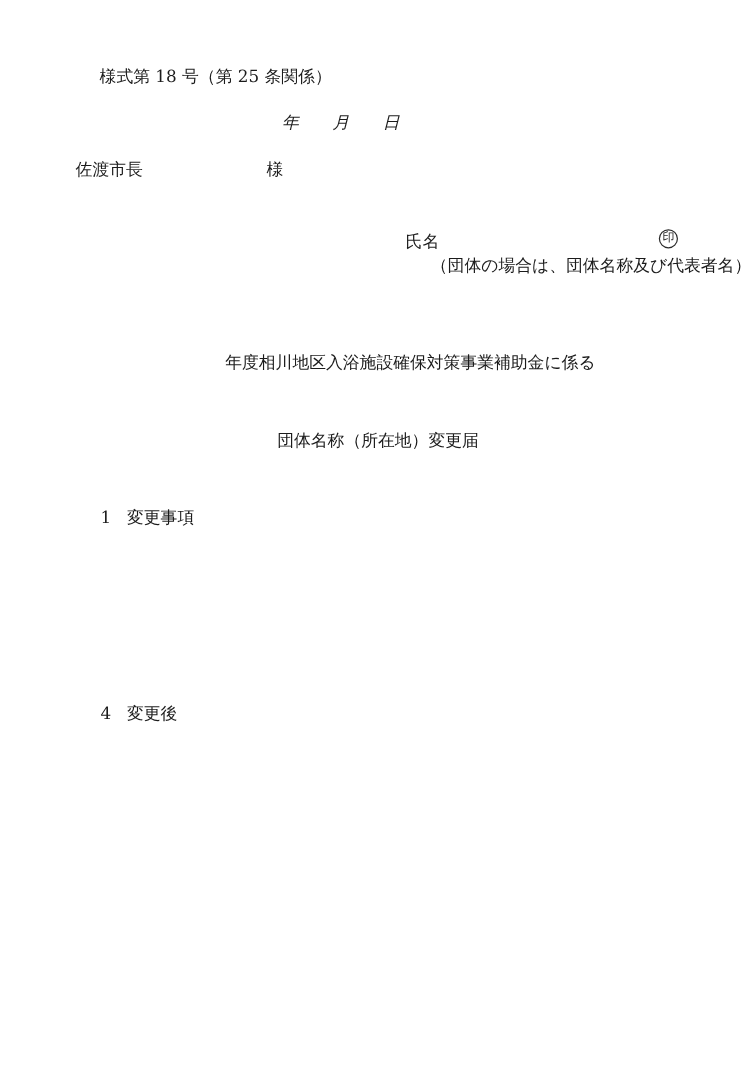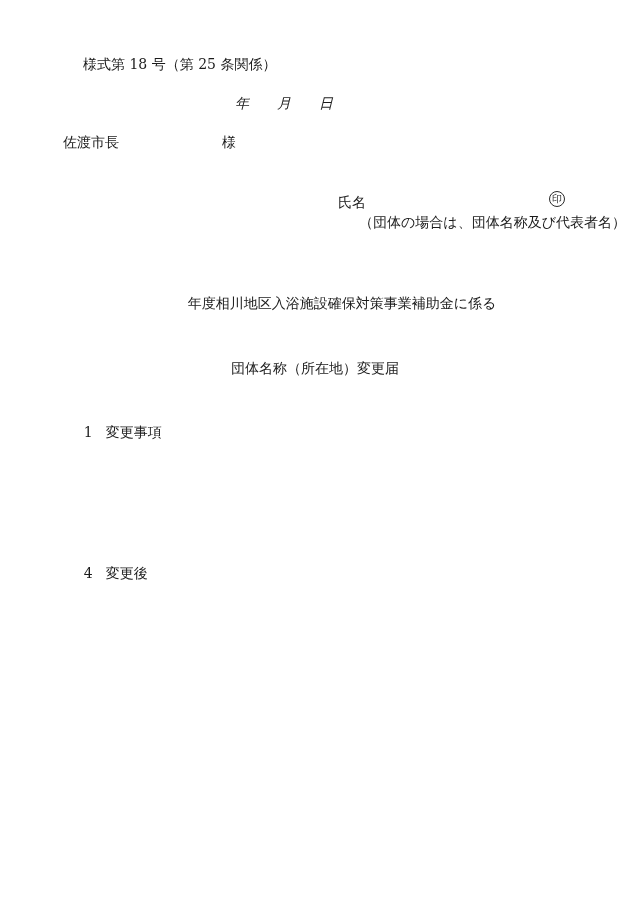--- a/index.html
+++ b/index.html
@@ -31,21 +31,21 @@
   }
   .applicant-l3{left:313px;top:213px;margin-left:46px;}
   .title-block{left:0;top:250px;width:630px;text-align:center;line-height:21.5px;}
   .title-line1{padding-left:54px;}
   .body-paragraph{left:63px;top:301px;line-height:21.7px;white-space:pre;}
   .item{left:66px;}
   .item .num{display:inline-block;width:22px;}
   .item-1{top:403px;}
   .item-2{top:458px;}
   .item-3{top:512px;}
-  .item-4{top:544px;}
+  .item-4{top:566px;}
 </style>
 </head>
 <body>
 
 <div class="page">
 
   <div class="abs form-number">様式第 18 号（第 25 条関係）</div>
 
   <div class="abs date-line">年　　月　　日</div>
 

